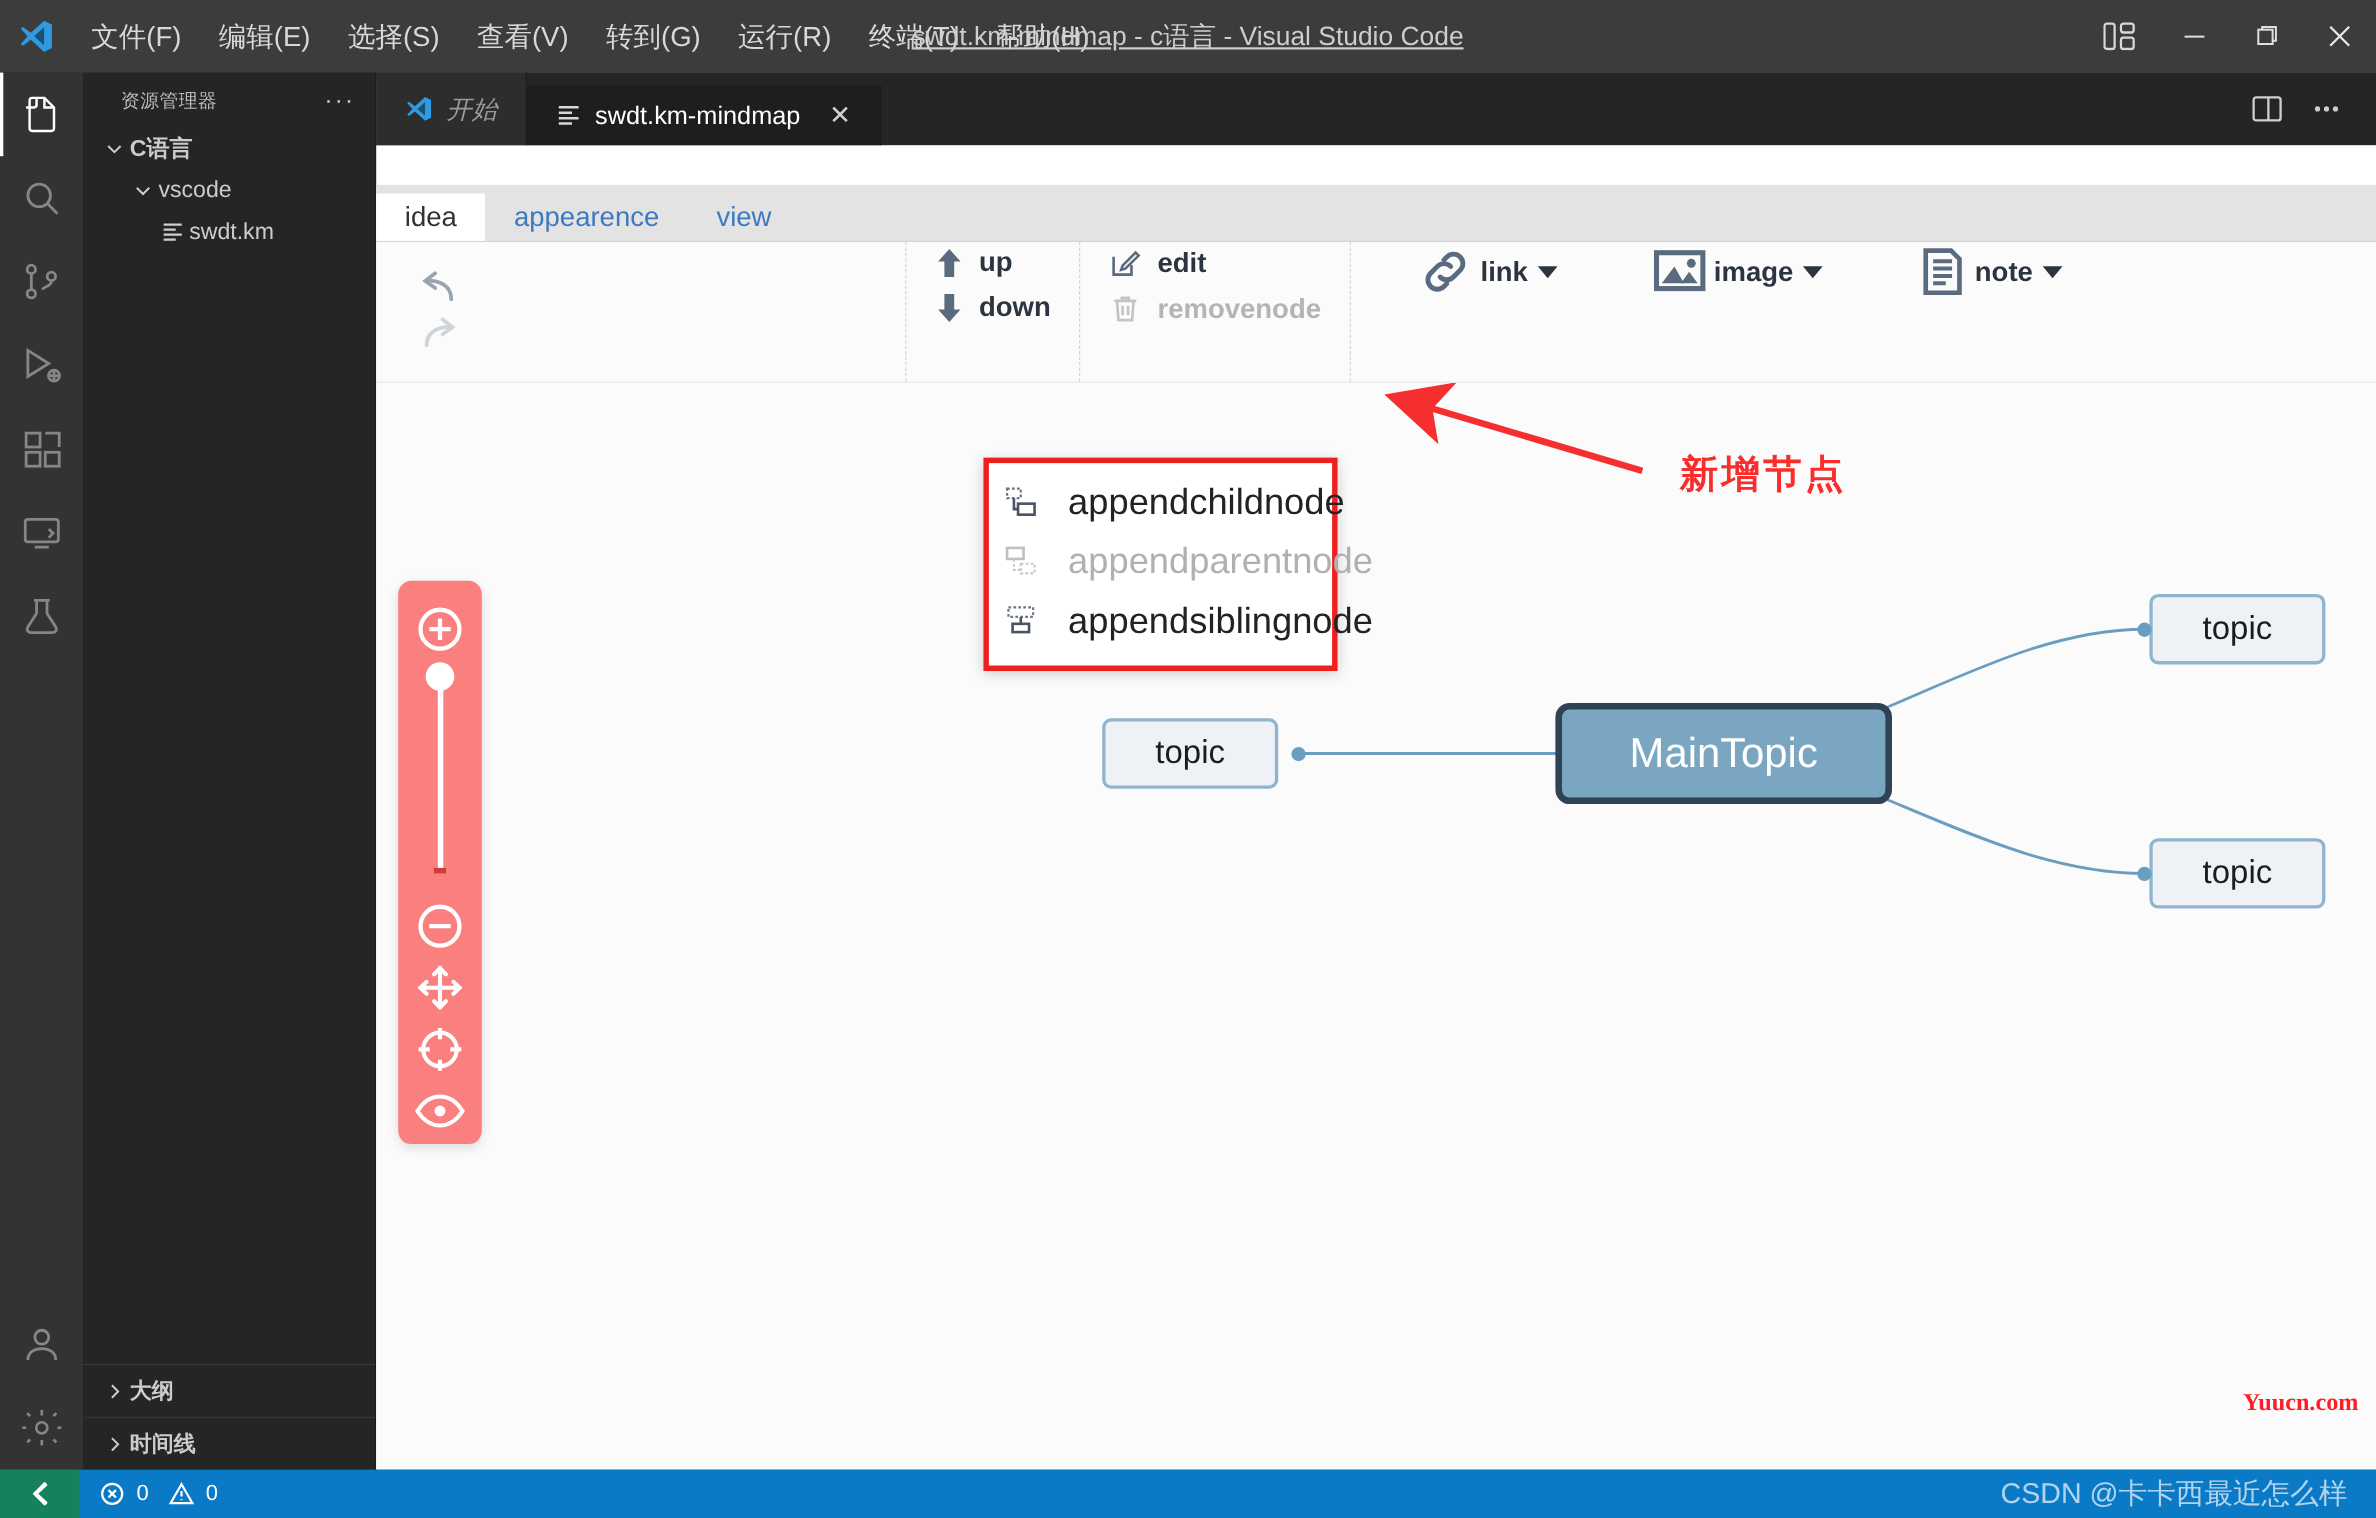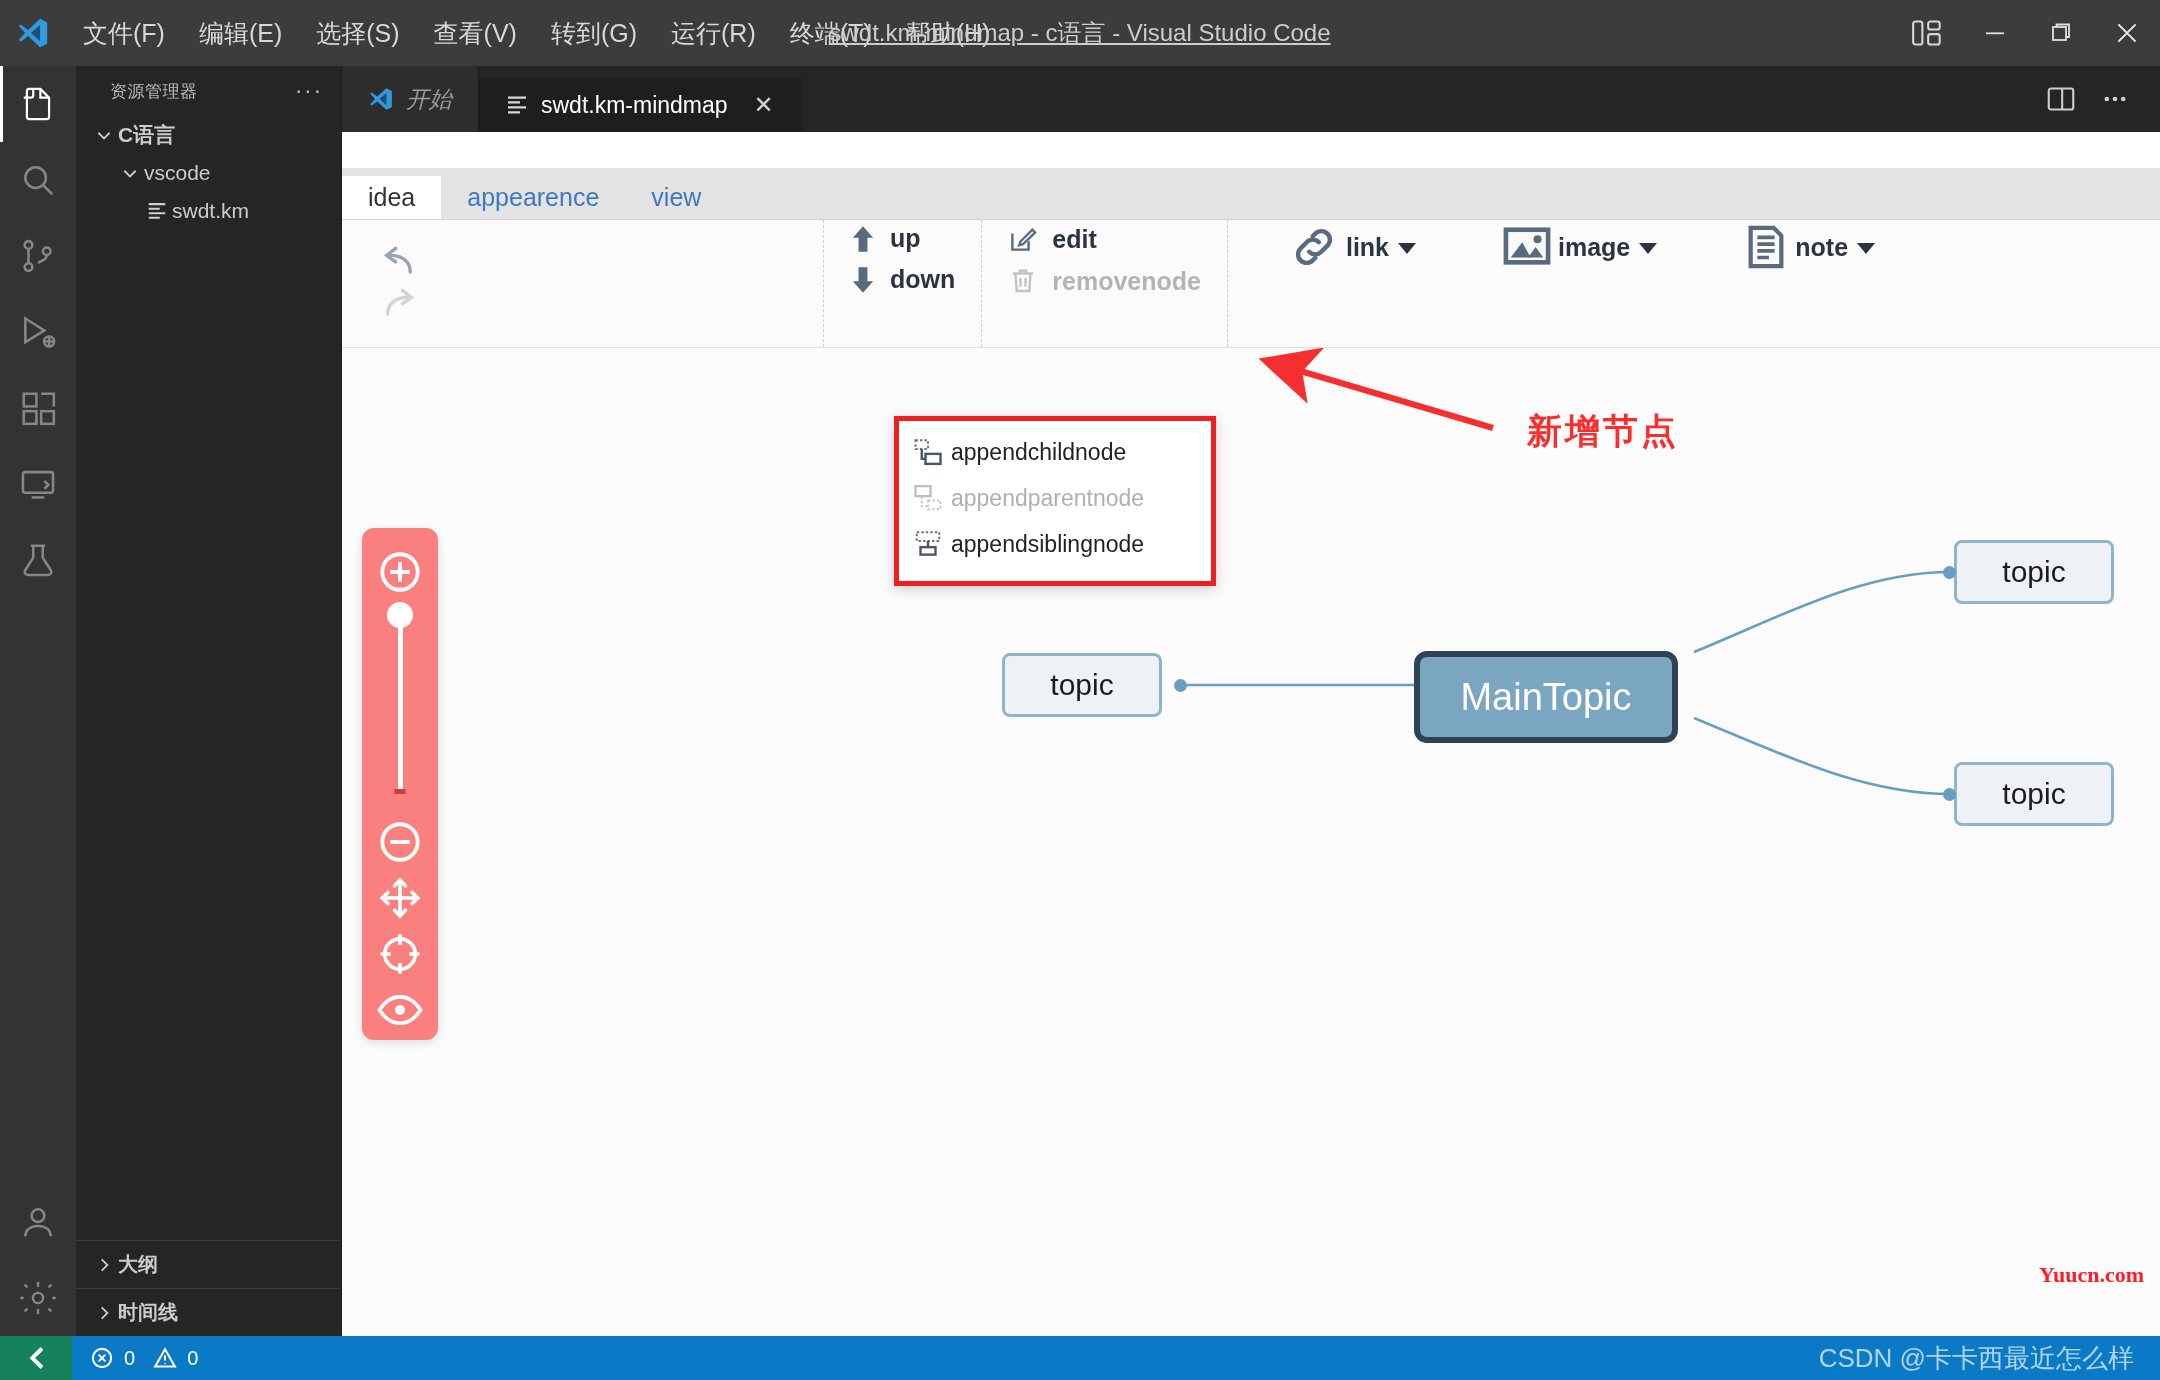--- a/index.html
+++ b/index.html
@@ -119,21 +119,21 @@
   .caret { display: inline-block; width: 0; height: 0; border-left: 9px solid transparent; border-right: 9px solid transparent; border-top: 11px solid #2c3440; margin-left: 9px; vertical-align: middle;}
   .undo-group { display: flex; flex-direction: column; justify-content: center; gap: 6px; padding: 0 30px 0 34px; }
 
   
   .dropdown {
     position: absolute; left: 552px; top: 196px; width: 322px; background: #ffffff;
     border: 5px solid #f01f1f; z-index: 40; padding: 8px 0 14px 0;
     box-shadow: 0 3px 12px rgba(0,0,0,.18);
   }
   .dd-item {
-    display: flex; align-items: center; gap: 8px; padding: 8px 14px; font-size: 23px; color: #222222; cursor: pointer;
+    display: flex; align-items: center; gap: 28px; padding: 8px 14px; font-size: 33px; color: #222222; cursor: pointer;
   }
   .dd-item.disabled { color: #b0b0b0; cursor: default; }
 
   
   .canvas { flex: 1; position: relative; background: #fbfbfb; overflow: hidden; }
   .annot-text {
     position: absolute; color: #fb2c2c; font-size: 35px; font-weight: bold; letter-spacing: 3px;
   }
 
   .node {
@@ -543,21 +543,21 @@
           <path d="M838 337 L1075 337" stroke="#6a9ec0" stroke-width="2.6" fill="none"></path>
           <path d="M1352 304 C1440 268, 1520 224, 1608 224" stroke="#6a9ec0" stroke-width="2.6" fill="none"></path>
           <path d="M1352 370 C1440 406, 1520 446, 1608 446" stroke="#6a9ec0" stroke-width="2.6" fill="none"></path>
         </svg>
 
         <div class="node topic" style="left:660px; top:305px; width:160px; height:64px;">
           <span>topic</span>
         </div>
         <div class="dot" style="left:832px; top:331px;"></div>
 
-        <div class="node main" style="left:1072px; top:291px; width:264px; height:92px;margin-top:12px;">
+        <div class="node main" style="left:1072px; top:291px; width:306px; height:92px;">
           <span>MainTopic</span>
         </div>
 
         <div class="node topic" style="left:1612px; top:192px; width:160px; height:64px;">
           <span>topic</span>
         </div>
         <div class="dot" style="left:1601px; top:218px;"></div>
 
         <div class="node topic" style="left:1612px; top:414px; width:160px; height:64px;">
           <span>topic</span>

